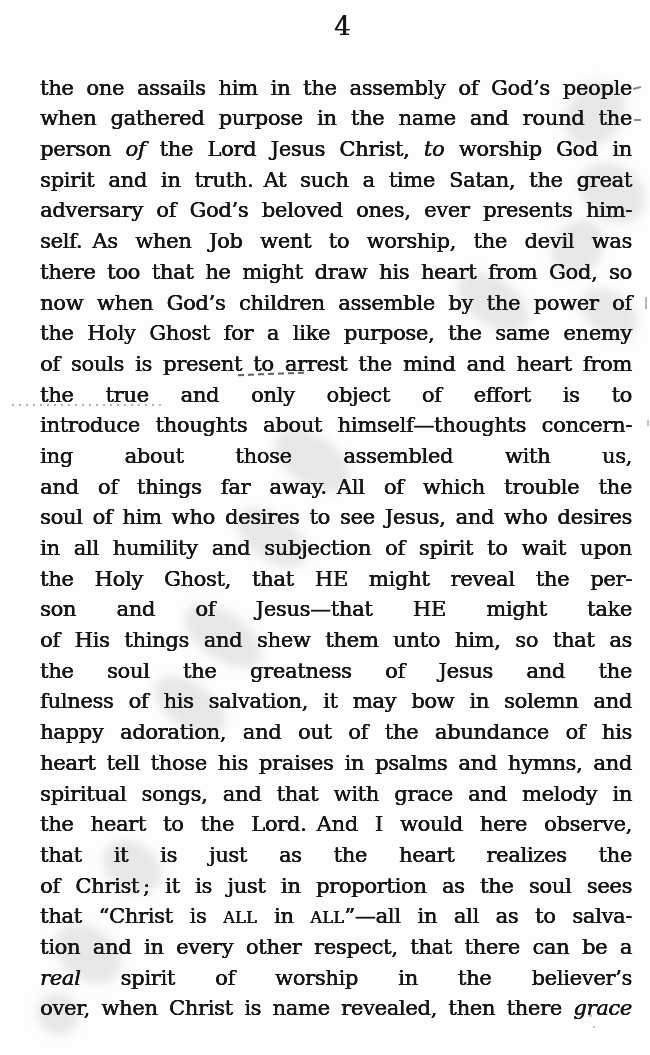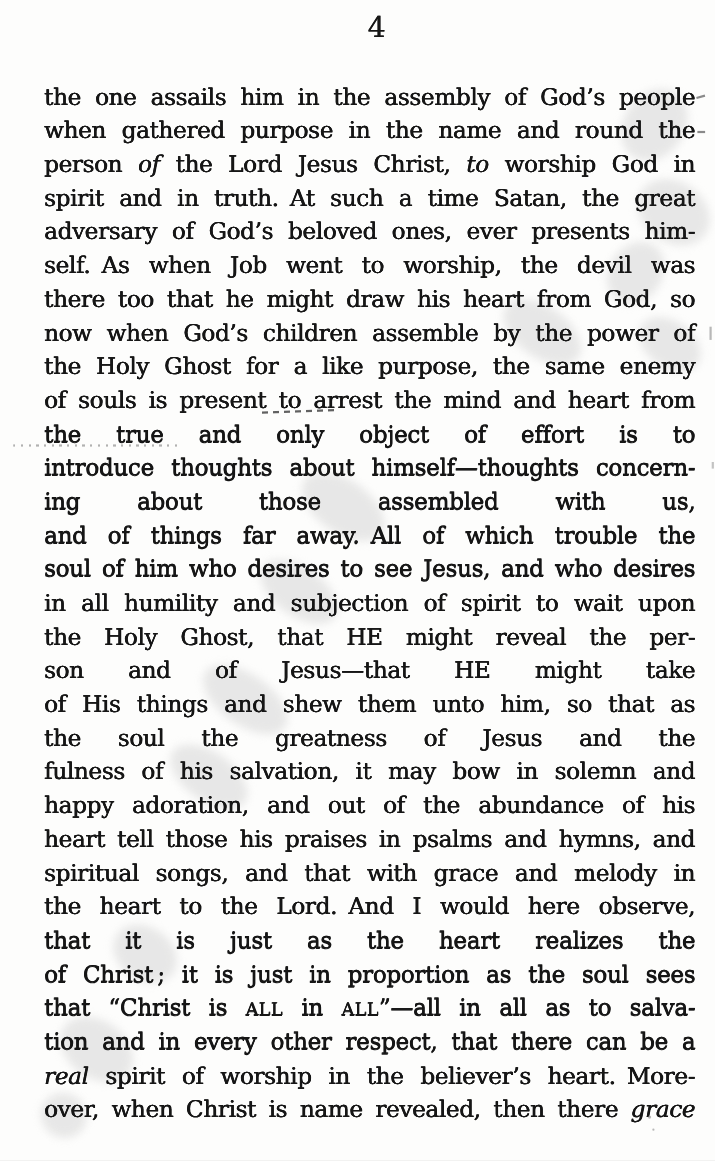--- a/index.html
+++ b/index.html
@@ -406,21 +406,20 @@
         <span class="w"><span>a</span></span>
       </div>
       <div class="line">
         <span class="w"><span class="it">real</span></span>
         <span class="w"><span>spirit</span></span>
         <span class="w"><span>of</span></span>
         <span class="w"><span>worship</span></span>
         <span class="w"><span>in</span></span>
         <span class="w"><span>the</span></span>
         <span class="w"><span>believer’s</span></span>
-        <span class="w"><span>heart. More-</span></span>
       </div>
       <div class="line">
         <span class="w"><span>over,</span></span>
         <span class="w"><span>when</span></span>
         <span class="w"><span>Christ</span></span>
         <span class="w"><span>is</span></span>
         <span class="w"><span>name</span></span>
         <span class="w"><span>revealed,</span></span>
         <span class="w"><span>then</span></span>
         <span class="w"><span>there</span></span>

